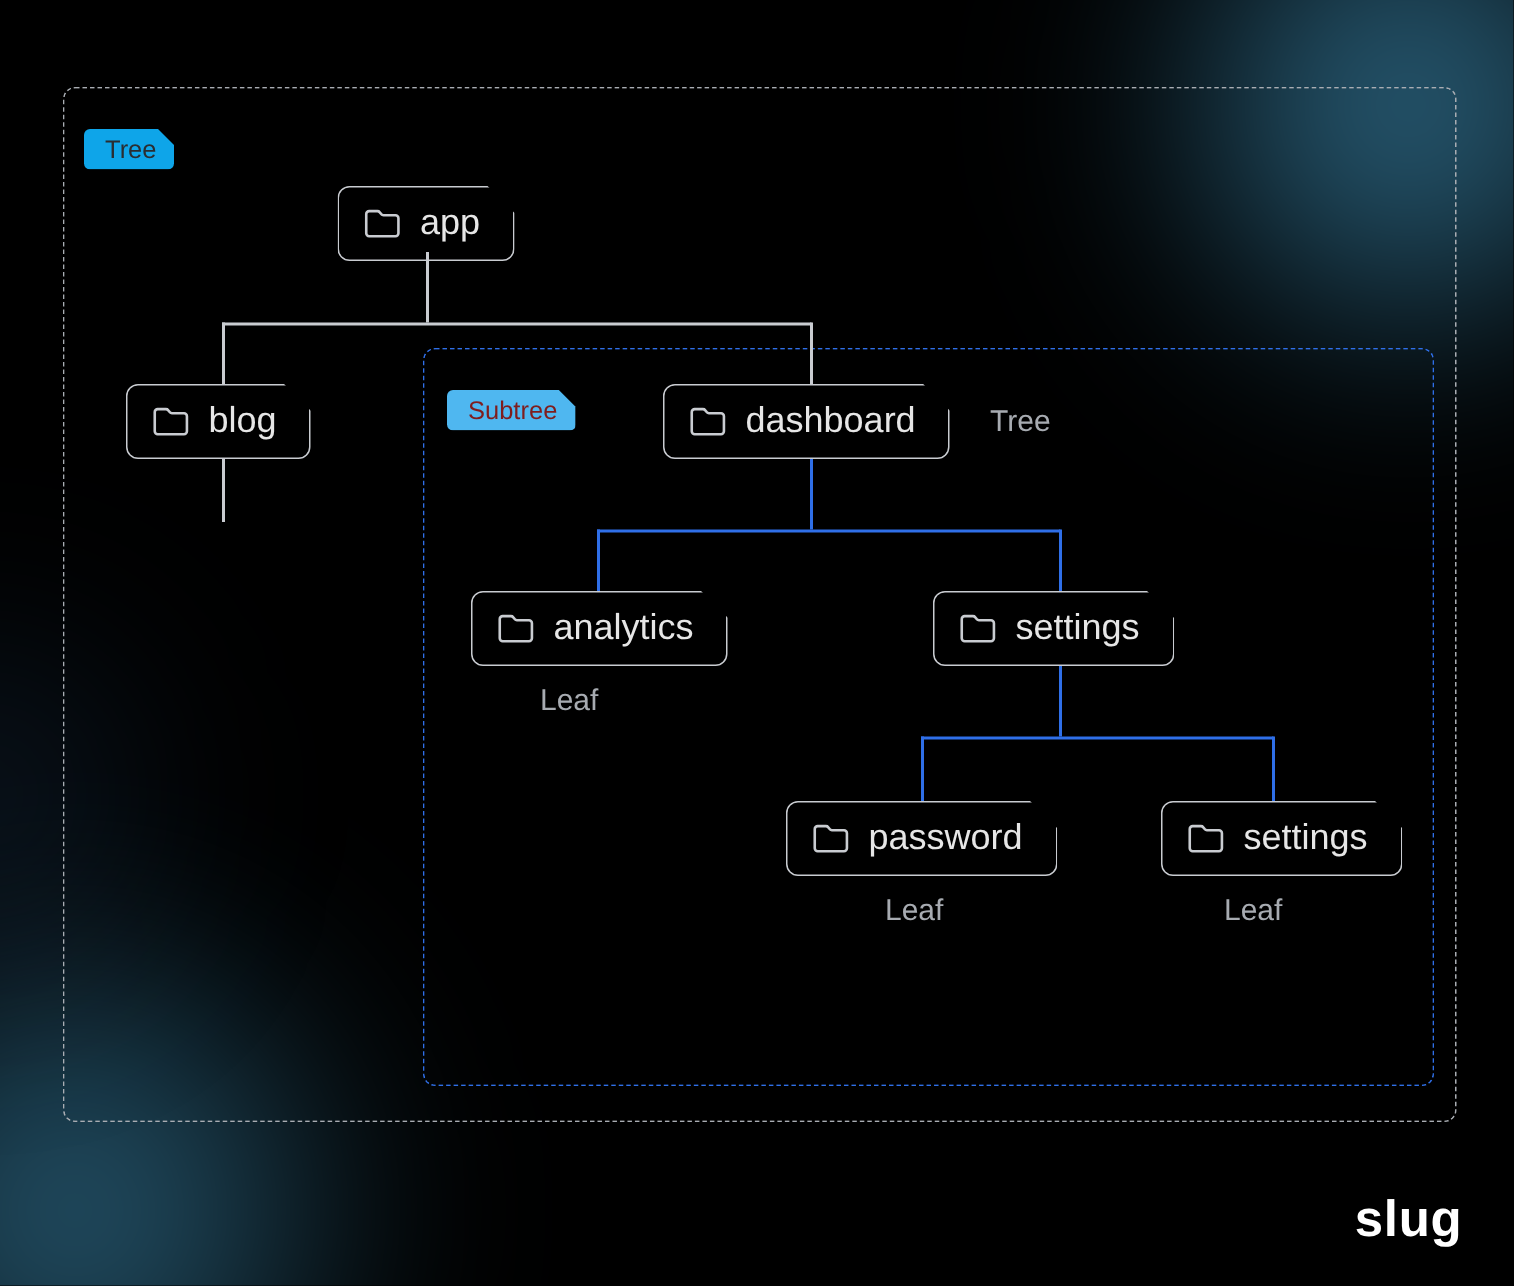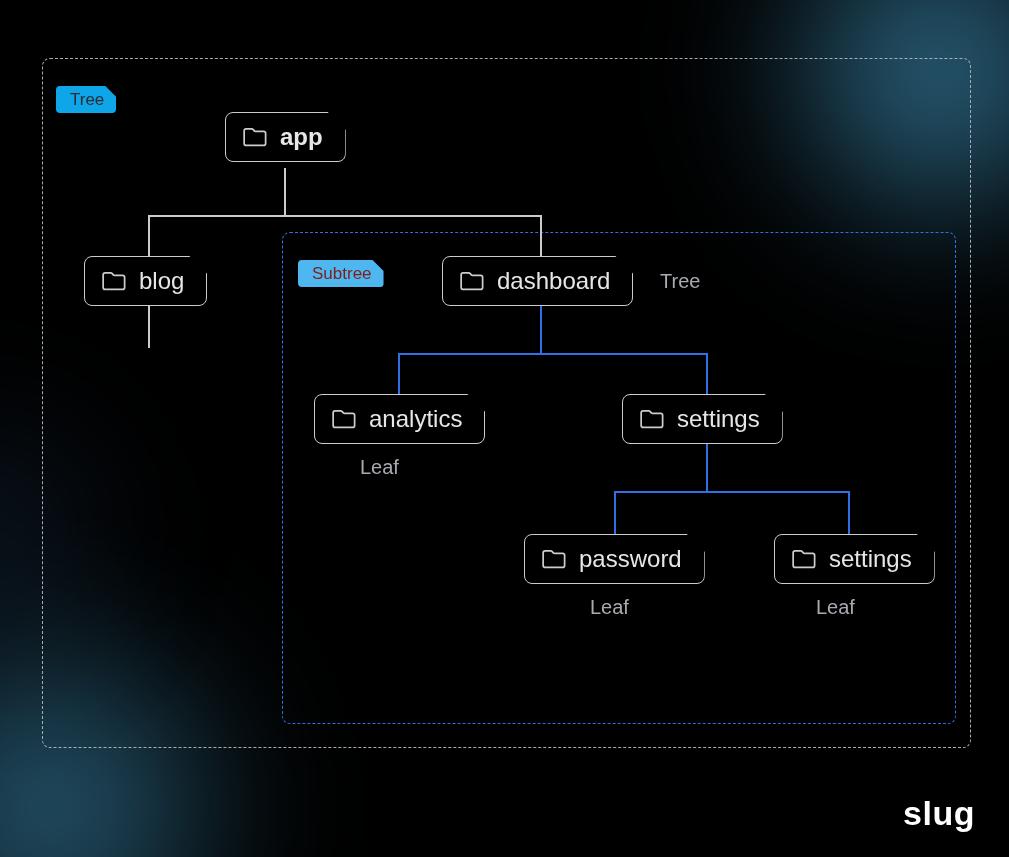--- a/index.html
+++ b/index.html
@@ -99,21 +99,21 @@
 <div class="glow ml"></div>
 
 <div class="stage">
 
   <div class="dashed-box tree-box" style="left:42px; top:58px; width:929px; height:690px;"></div>
   <div class="badge tree" style="left:56px; top:86px;">Tree</div>
 
   <div class="dashed-box subtree-box" style="left:282px; top:232px; width:674px; height:492px;"></div>
   <div class="badge subtree" style="left:298px; top:260px;">Subtree</div>
 
-  <div class="node" style="left:225px; top:112px;font-weight:bold;">
+  <div class="node" style="left:225px; top:124px;">
     <span class="icon">
       <svg viewBox="0 0 24 20" fill="none" stroke="#c9ccd1" stroke-width="1.6">
         <path d="M2 4.2c0-1 .8-1.8 1.8-1.8h5.1c.5 0 1 .2 1.3.6l1.1 1.3c.3.4.8.6 1.3.6H20c1 0 1.8.8 1.8 1.8V16c0 1-.8 1.8-1.8 1.8H3.8C2.8 17.8 2 17 2 16V4.2z"></path>
       </svg>
     </span>
     <span>app</span>
   </div>
 
   <div class="node" style="left:84px; top:256px;align-items:center;">
     <span class="icon">

